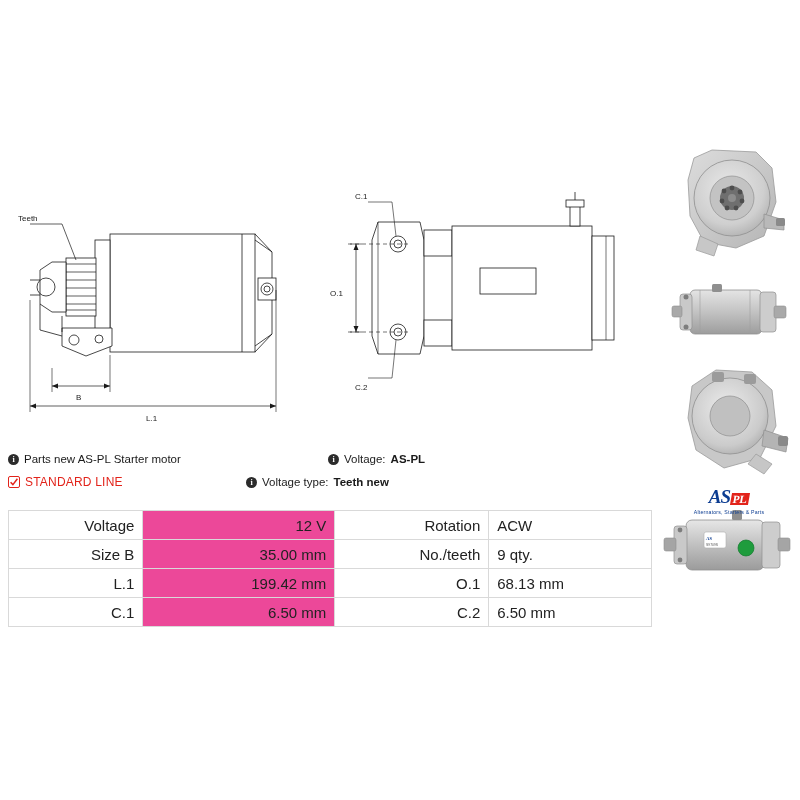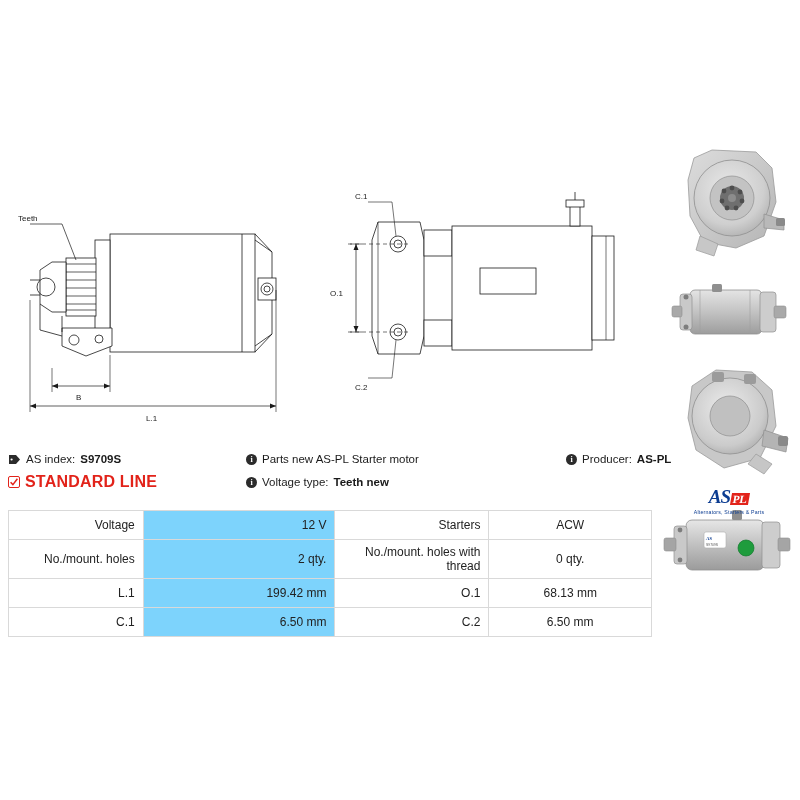--- a/index.html
+++ b/index.html
@@ -63,54 +63,54 @@
   .info-item {
     display: flex;
     align-items: center;
     gap: 5px;
     line-height: 14px;
   }
   .label-muted { color: #222; }
   .bold { font-weight: bold; }
   .std-line {
     color: #e2231a;
-    font-weight: bold;
-    font-size: 16px;
+    font-weight: normal;
+    font-size: 12px;
     letter-spacing: .2px;
   }
   .icon { flex: none; display: inline-block; }
   .i-info {
     width: 11px; height: 11px; border-radius: 50%;
     background: #2b2b2b; color: #fff; font-size: 8px;
     font-weight: bold; line-height: 11px; text-align: center;
     font-family: "Liberation Serif", serif;
   }
   .i-tag { width: 13px; height: 11px; }
   .i-check { width: 12px; height: 12px; }
 
   
   .spec-table {
     position: absolute;
     left: 8px;
     top: 510px;
     width: 644px;
     border-collapse: collapse;
-    font-size: 12px;
+    font-size: 15px;
   }
   .spec-table td {
     border: 1px solid #d9d9d9;
     padding: 5px 8px;
     height: 18px;
     vertical-align: middle;
     color: #222;
   }
   .k { text-align: right; width: 120px; background: #fff; }
-  .v { text-align: right; width: 180px; background: #7dd3fc; }
+  .v { text-align: right; width: 180px; background: #ec4899; }
   .k2 { text-align: right; width: 140px; }
-  .v2 { text-align: center; width: 150px; }
+  .v2 { text-align: left; width: 150px; }
 
   
   .brand {
     position: absolute;
     left: 664px;
     top: 486px;
     width: 130px;
     text-align: center;
   }
   .brand-as {
@@ -339,42 +339,30 @@
       <text x="46" y="54" font-size="3.4" fill="#555" font-family="Liberation Sans, sans-serif">S9709S</text>
       <circle cx="86" cy="56" r="8" fill="#1f9c3d" stroke="#117a2c" stroke-width="0.7"></circle>
       <rect x="72" y="18" width="10" height="10" rx="1.5" fill="#8f8f8f"></rect>
       <circle cx="20" cy="38" r="2.4" fill="#7d7d7d"></circle>
       <circle cx="20" cy="68" r="2.4" fill="#7d7d7d"></circle>
     </svg>
   </div>
 
   <div class="info">
     <div class="info-row">
-      <div class="col-a">
-        <div class="info-item">
-          <span class="icon i-tag">
-            <svg width="13" height="11" viewBox="0 0 13 11">
-                <path d="M1 1 h7 l4 4.5 -4 4.5 H1 z" fill="#2b2b2b"></path>
-                <circle cx="3.6" cy="5.5" r="1.1" fill="#fff"></circle>
-              </svg>
-          </span>
-          <span class="label-muted">AS index:</span>
-          <span class="bold">S9709S</span>
-        </div>
-      </div>
       <div class="col-b">
         <div class="info-item">
           <span class="icon i-info">i</span>
           <span>Parts new AS-PL Starter motor</span>
         </div>
       </div>
       <div class="col-c">
         <div class="info-item">
           <span class="icon i-info">i</span>
-          <span class="label-muted">Producer:</span>
+          <span class="label-muted">Voltage:</span>
           <span class="bold">AS-PL</span>
         </div>
       </div>
     </div>
 
     <div class="info-row">
       <div class="col-a">
         <div class="info-item">
           <span class="icon i-check">
             <svg width="12" height="12" viewBox="0 0 12 12">
@@ -394,28 +382,28 @@
       </div>
       <div class="col-c"></div>
     </div>
   </div>
 
   <table class="spec-table">
     <tbody>
       <tr>
         <td class="k">Voltage</td>
         <td class="v">12 V</td>
-        <td class="k2">Starters</td>
+        <td class="k2">Rotation</td>
         <td class="v2">ACW</td>
       </tr>
       <tr>
-        <td class="k">No./mount. holes</td>
-        <td class="v">2 qty.</td>
-        <td class="k2">No./mount. holes with thread</td>
-        <td class="v2">0 qty.</td>
+        <td class="k">Size B</td>
+        <td class="v">35.00 mm</td>
+        <td class="k2">No./teeth</td>
+        <td class="v2">9 qty.</td>
       </tr>
       <tr>
         <td class="k">L.1</td>
         <td class="v">199.42 mm</td>
         <td class="k2">O.1</td>
         <td class="v2">68.13 mm</td>
       </tr>
       <tr>
         <td class="k">C.1</td>
         <td class="v">6.50 mm</td>

